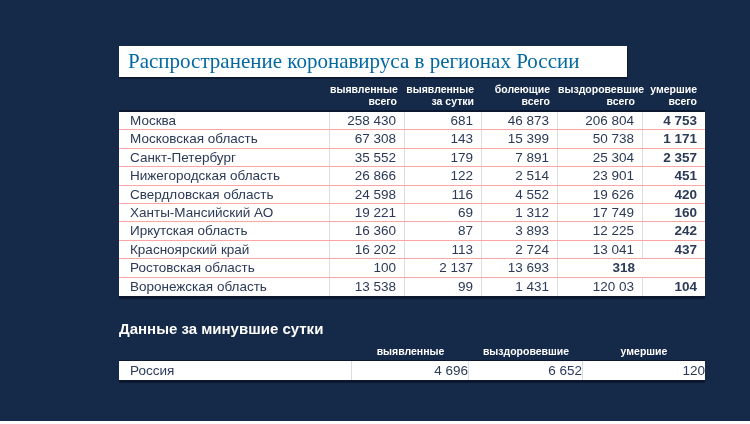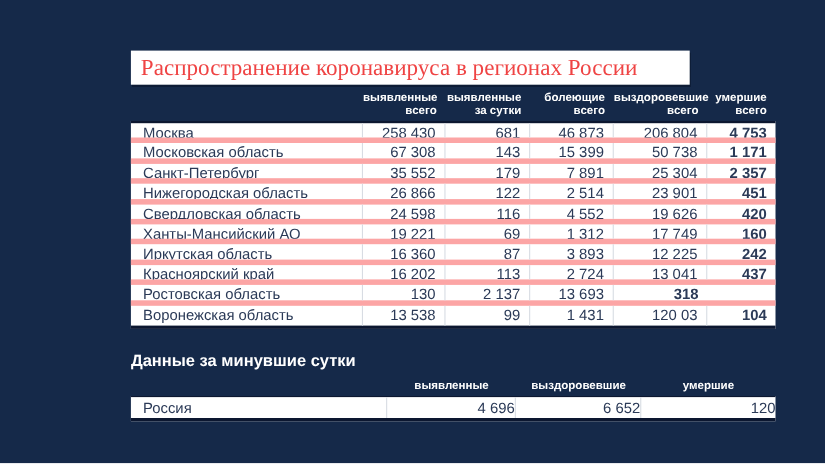--- a/index.html
+++ b/index.html
@@ -14,21 +14,21 @@
   
   .title-box{
     position:absolute;left:119px;top:46px;width:508px;height:31px;
     background:#ffffff;
     box-shadow:1px 2px 0 rgba(5,12,28,.45);
   }
   .title-box span{
     display:block;
     font-family:"Liberation Serif", serif;
     font-size:21px;line-height:31px;
-    color:#ef4444;
+    color:#0369a1;
     padding:0 9px;white-space:nowrap;
   }
 
   
   .grid-main{display:grid;grid-template-columns:211px 75px 77px 76px 85px 62px;}
   .grid-daily{display:grid;grid-template-columns:233px 117px 114px 122px;}
 
   
   .main-headers{
     position:absolute;left:119px;top:84px;width:586px;
@@ -41,21 +41,21 @@
 
   
   .main-table{
     position:absolute;left:119px;top:110px;width:586px;
     background:#ffffff;
     border-top:2px solid #0c1730;
     border-bottom:3px solid #0c1730;
   }
   .main-table .trow{
     height:18.4px;line-height:17.6px;box-sizing:border-box;
-    border-bottom:5px solid #fca5a5;
+    border-bottom:1px solid #fca5a5;
     font-size:13.5px;color:#2b3a57;
   }
   .main-table .trow:last-child{border-bottom:none;}
   .main-table .tcell{
     box-sizing:border-box;border-right:1px solid #d8dce3;
     overflow:hidden;white-space:nowrap;
   }
   .main-table .tcell:last-child{border-right:none;font-weight:bold;}
   .cell-region{text-align:left;padding-left:11px;}
   .cell-num{text-align:right;padding-right:8px;}
@@ -183,21 +183,21 @@
     <div class="trow grid-main">
       <div class="tcell cell-region">Красноярский край</div>
       <div class="tcell cell-num">16 202</div>
       <div class="tcell cell-num">113</div>
       <div class="tcell cell-num">2 724</div>
       <div class="tcell cell-num">13 041</div>
       <div class="tcell cell-num">437</div>
     </div>
     <div class="trow grid-main">
       <div class="tcell cell-region">Ростовская область</div>
-      <div class="tcell cell-num">130</div>
+      <div class="tcell cell-num">100</div>
       <div class="tcell cell-num">2 137</div>
       <div class="tcell cell-num">13 693</div>
       <div class="tcell cell-num">318</div>
     </div>
     <div class="trow grid-main">
       <div class="tcell cell-region">Воронежская область</div>
       <div class="tcell cell-num">13 538</div>
       <div class="tcell cell-num">99</div>
       <div class="tcell cell-num">1 431</div>
       <div class="tcell cell-num">120 03</div>

